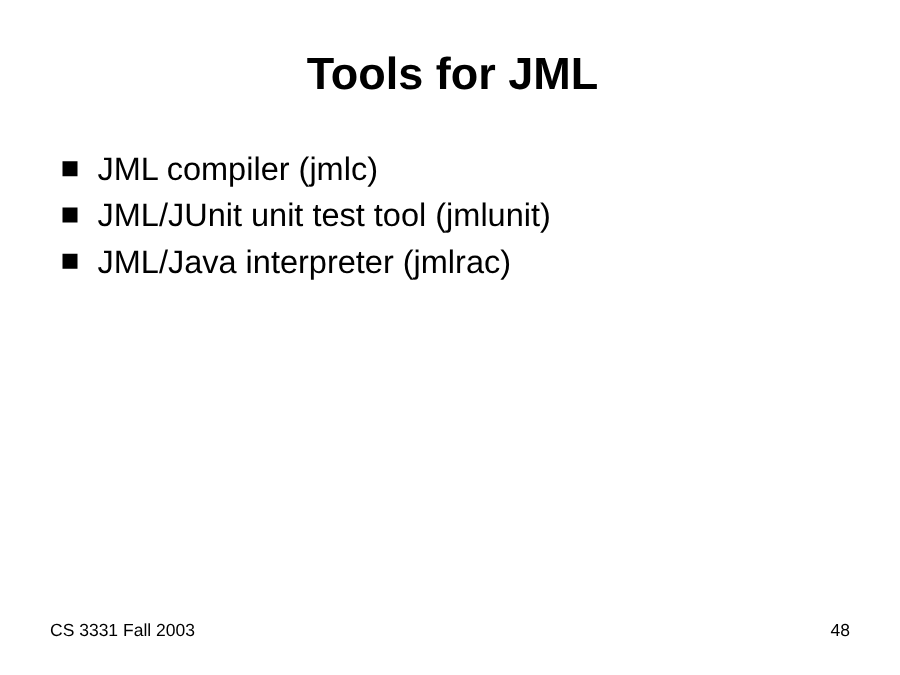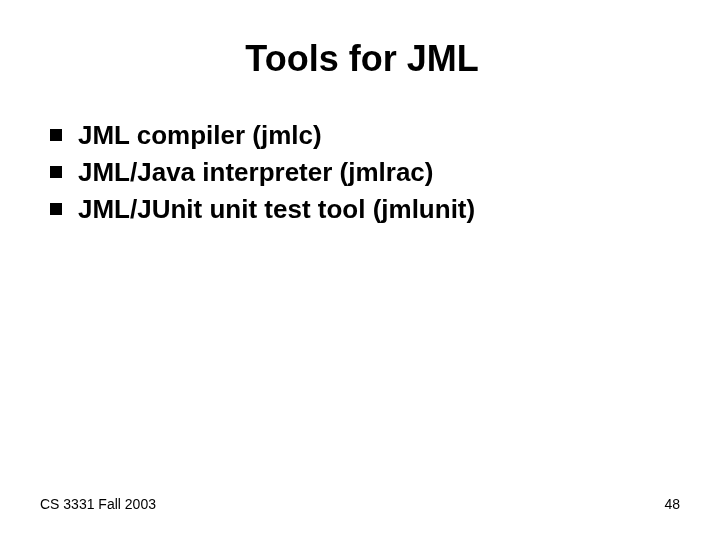--- a/index.html
+++ b/index.html
@@ -24,21 +24,20 @@
     .title {
       font-size: 36px;
       font-weight: bold;
       text-align: center;
       margin-bottom: 38px;
       margin-top: 8px;
     }
     .bullet-list {
       list-style: none;
       padding-left: 10px;
-      font-weight: bold;
     }
     .bullet-item {
       display: flex;
       align-items: flex-start;
       font-size: 26px;
       line-height: 1.35;
       margin-bottom: 2px;
     }
     .bullet-marker {
       display: inline-block;
@@ -68,25 +67,25 @@
 <div class="slide">
   <h1 class="title">Tools for JML</h1>
 
   <ul class="bullet-list">
     <li class="bullet-item">
       <span class="bullet-marker"></span>
       <span class="bullet-text">JML compiler (jmlc)</span>
     </li>
     <li class="bullet-item">
       <span class="bullet-marker"></span>
-      <span class="bullet-text">JML/Java interpreter (jmlrac)</span>
+      <span class="bullet-text">JML/JUnit unit test tool (jmlunit)</span>
     </li>
     <li class="bullet-item">
       <span class="bullet-marker"></span>
-      <span class="bullet-text">JML/JUnit unit test tool (jmlunit)</span>
+      <span class="bullet-text">JML/Java interpreter (jmlrac)</span>
     </li>
   </ul>
 
   <div class="footer">
     <span>CS 3331 Fall 2003</span>
     <span>48</span>
   </div>
 </div>
 
 </body></html>

